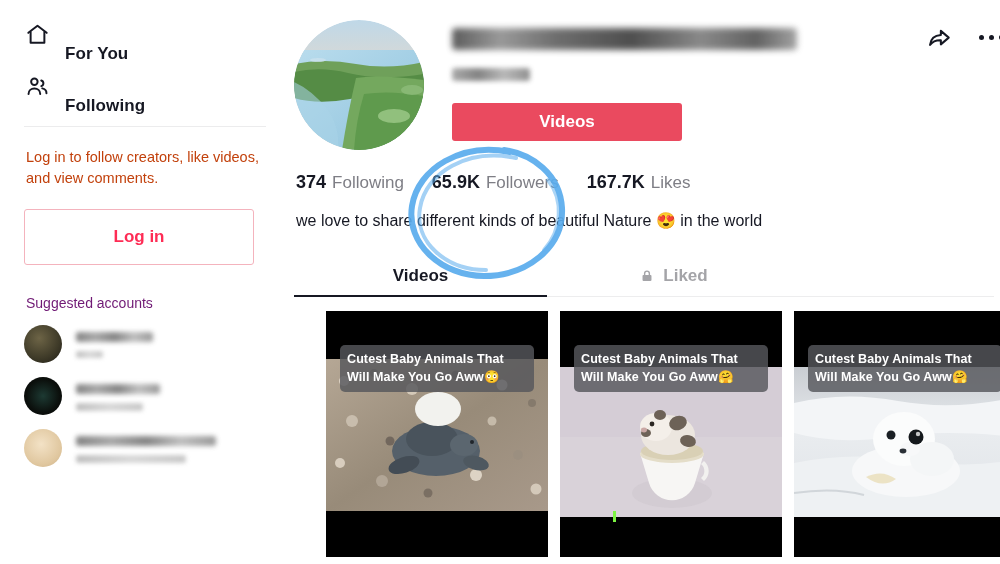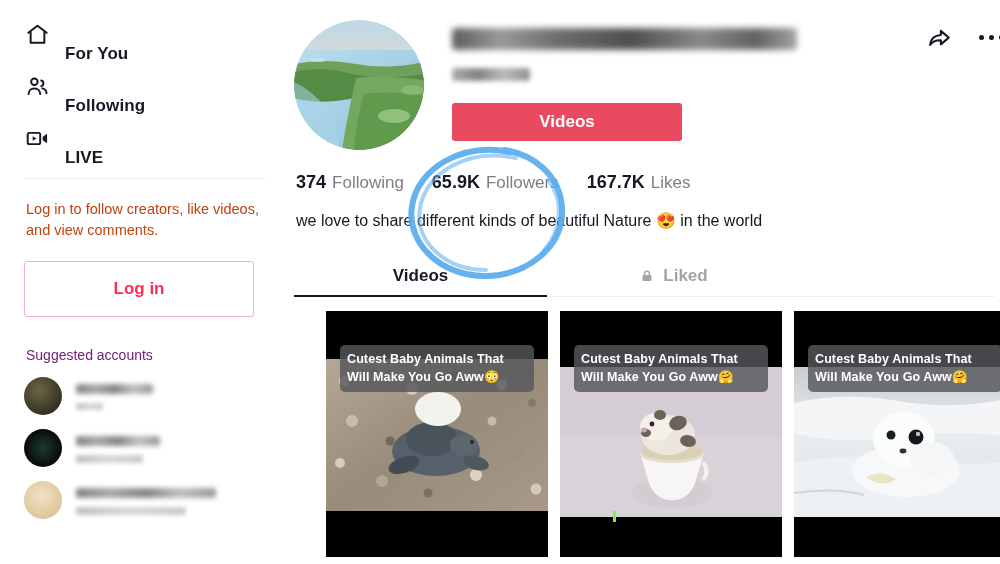--- a/index.html
+++ b/index.html
@@ -164,30 +164,20 @@
         <svg width="25" height="25" viewBox="0 0 24 24" fill="none" stroke="#161823" stroke-width="1.9" stroke-linecap="round" stroke-linejoin="round">
           <circle cx="9" cy="7.4" r="3.1"></circle>
           <path d="M3.4 19.2c0-3.1 2.5-5.2 5.6-5.2s5.6 2.1 5.6 5.2"></path>
           <path d="M15.6 6.2a2.8 2.8 0 0 1 0 5.4"></path>
           <path d="M16.6 13.8c2.3.4 4 2.2 4 4.6"></path>
         </svg>
       </span>
       <span class="nav-label">Following</span>
     </div>
 
-    <div class="nav-item">
-      <span class="nav-icon">
-        <svg width="25" height="25" viewBox="0 0 24 24" fill="none" stroke="#161823" stroke-width="1.9" stroke-linejoin="round">
-          <rect x="2.6" y="6.6" width="12" height="10.8" rx="1.6"></rect>
-          <path d="M17 10.4 21.2 7.4v9.2L17 13.6z" fill="#161823" stroke="none"></path>
-          <path d="M7.4 9.9 11 12l-3.6 2.1z" fill="#161823" stroke="none"></path>
-        </svg>
-      </span>
-      <span class="nav-label">LIVE</span>
-    </div>
 
     <div class="divider"></div>
 
     <div class="login-prompt">Log in to follow creators, like videos, and view comments.</div>
 
     <button class="login-btn">Log in</button>
 
     <div class="sg-title">Suggested accounts</div>
 
     <div>

